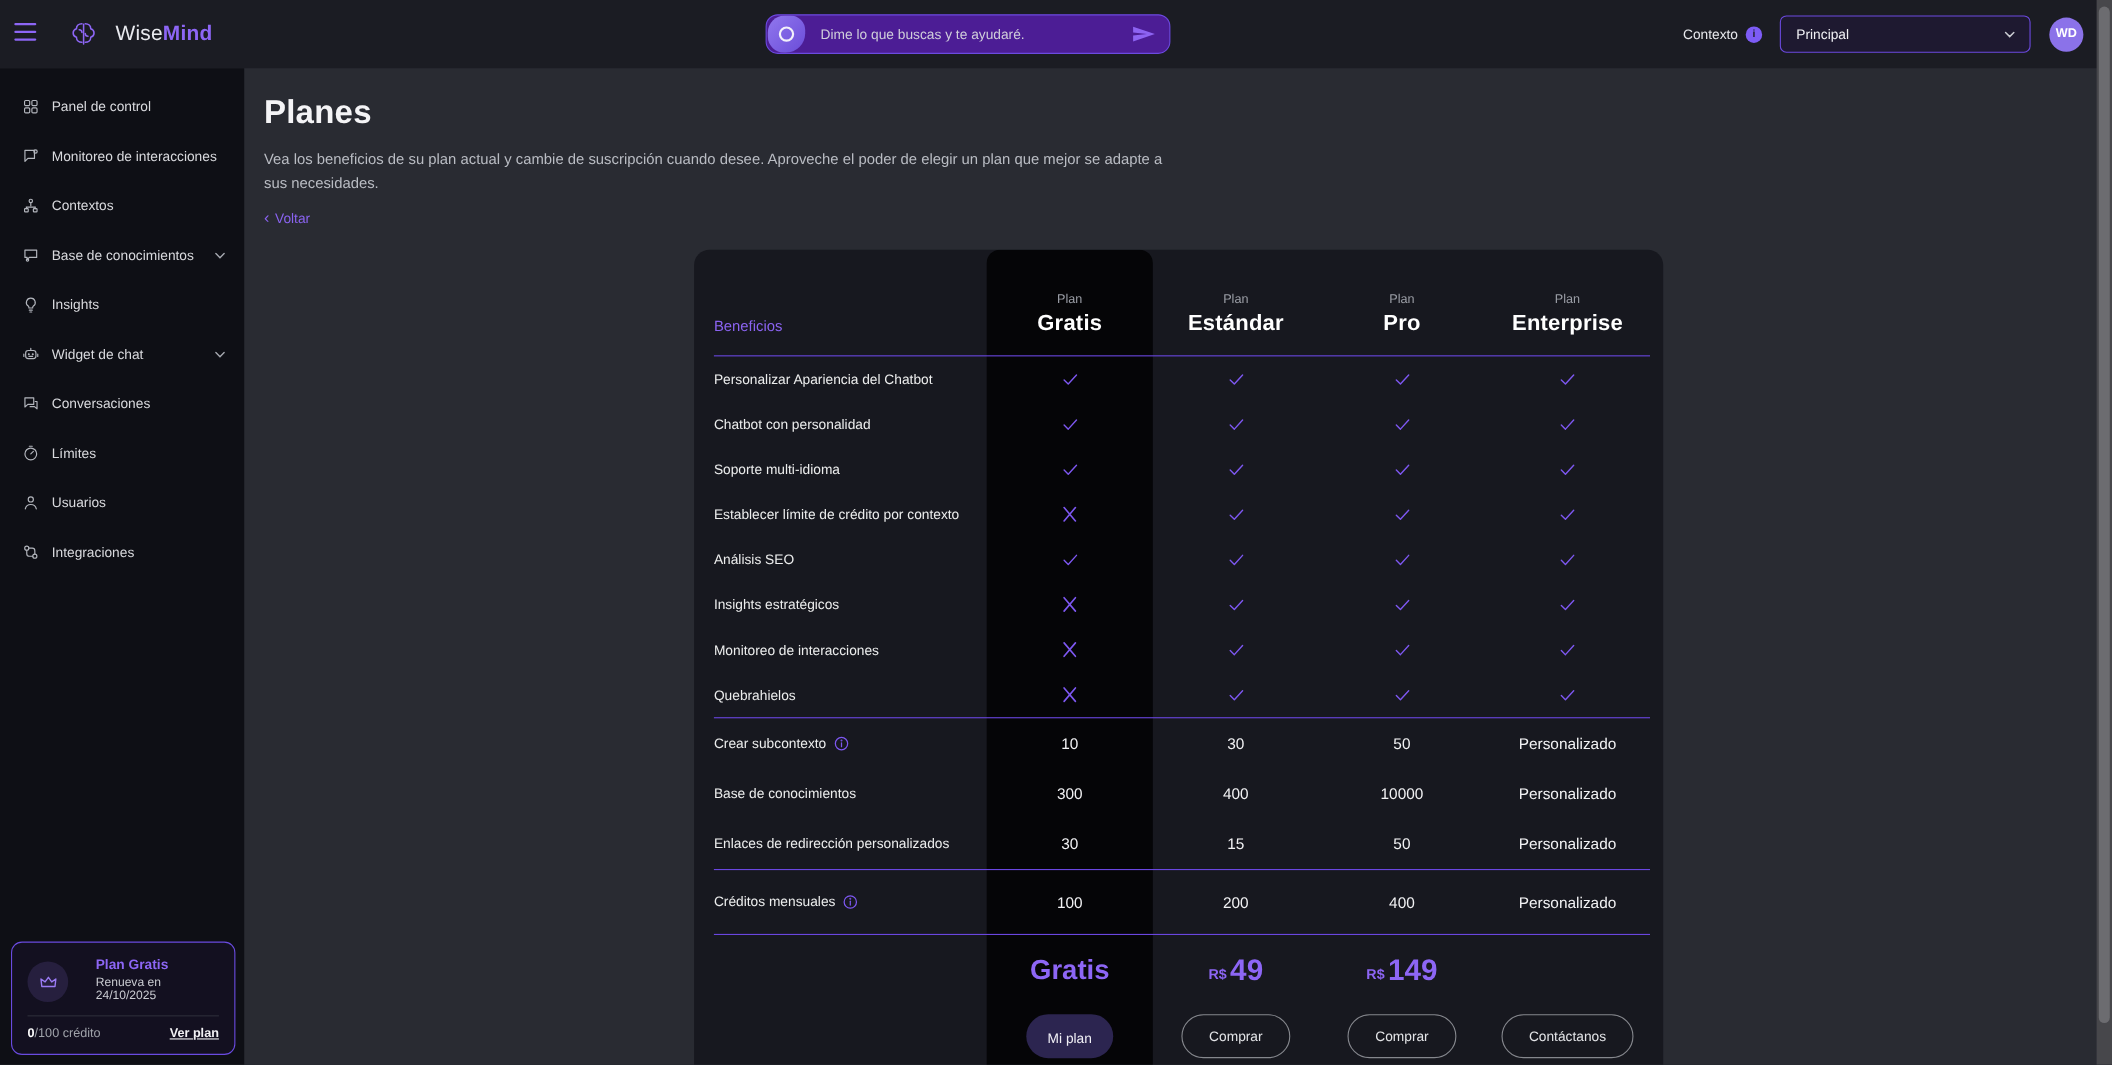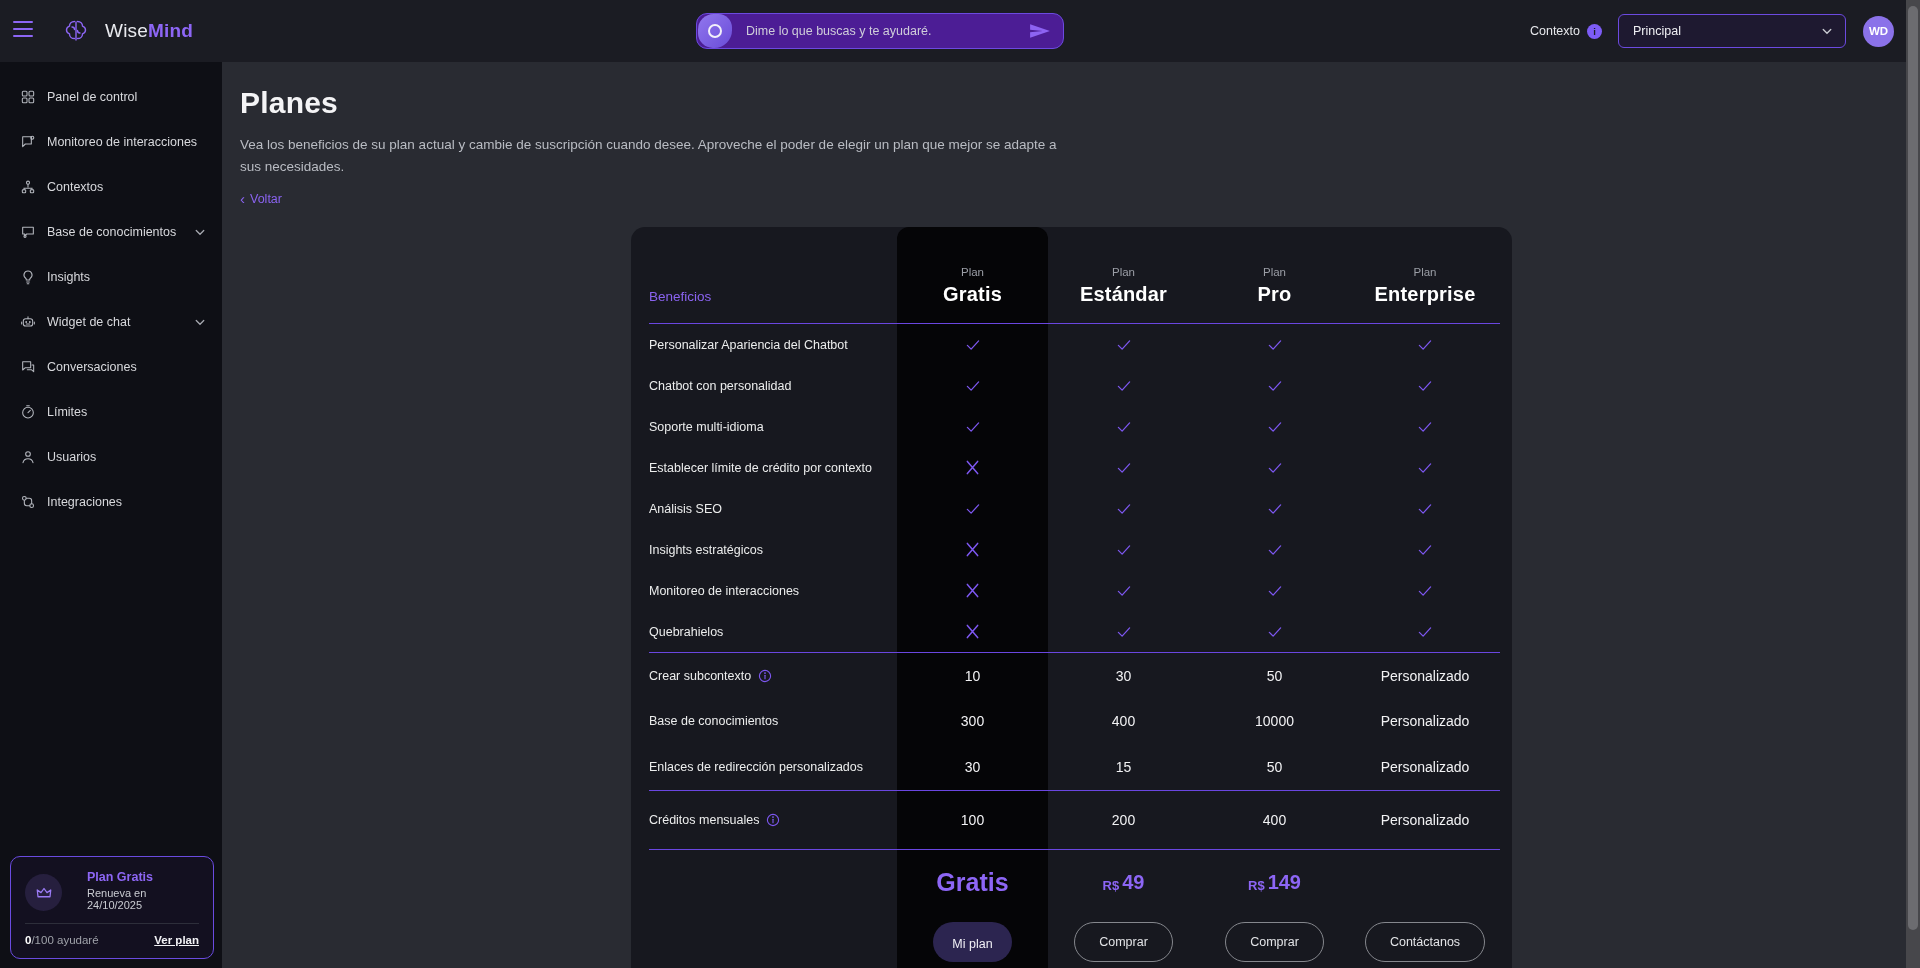--- a/index.html
+++ b/index.html
@@ -89,21 +89,21 @@
   .t-row.credit { height:58px; }
   .f-label { font-size:12.5px; color:#eceded; display:flex; align-items:center; gap:7px; }
   .cellc { display:flex; align-items:center; justify-content:center; }
   .val { text-align:center; font-size:14px; font-weight:500; color:#f2f2f4; }
   .info-i { display:flex; cursor:pointer; }
 
   .t-row.price { height:66px; }
   .gratis-price { font-size:25px; font-weight:700; color:#8d66f5; }
   .money { display:flex; align-items:center; justify-content:center; gap:3px; }
   .cur { font-size:13px; font-weight:600; color:#8d66f5; margin-top:6px; }
-  .num { font-size:20px; font-weight:700; color:#8d66f5; }
+  .num { font-size:27px; font-weight:700; color:#8d66f5; }
 
   .t-row.btns { padding:6px 0 30px; align-items:start; }
   .btn { height:40px; border-radius:21px; font-size:12.5px; cursor:pointer;
          font-family:"Liberation Sans",sans-serif; }
   .btn.filled { background:#2c2550; color:#f0eff5; border:none; padding:15px 19px; }
   .btn.outline { background:transparent; border:1px solid #85878d; color:#e3e4e7; padding:0 24px; }
 
   
   .sbar { position:absolute; top:0; right:0; width:14px; height:968px; background:#47474b; z-index:9; }
   .sbar .thumb { position:absolute; left:2px; right:2px; top:6px; height:924px; background:#6c6c70; border-radius:6px; }
@@ -275,21 +275,21 @@
               <path d="M4 17 3 8l5 3.5L12 6l4 5.5L21 8l-1 9Z"></path>
             </svg>
         </div>
         <div>
           <div class="pc-name">Plan Gratis</div>
           <div class="pc-renew">Renueva en 24/10/2025</div>
         </div>
       </div>
       <div class="pc-div"></div>
       <div class="pc-bottom">
-        <span class="pc-credits"><b>0</b><span>/100 ayudaré</span></span>
+        <span class="pc-credits"><b>0</b><span>/100 crédito</span></span>
         <a class="pc-link">Ver plan</a>
       </div>
     </div>
   </aside>
 
   <main>
     <h1 class="page-title">Planes</h1>
     <p class="page-desc">Vea los beneficios de su plan actual y cambie de suscripción cuando desee. Aproveche el poder de elegir un plan que mejor se adapte a sus necesidades.</p>
     <a class="back">
       <span class="chev">‹</span>

